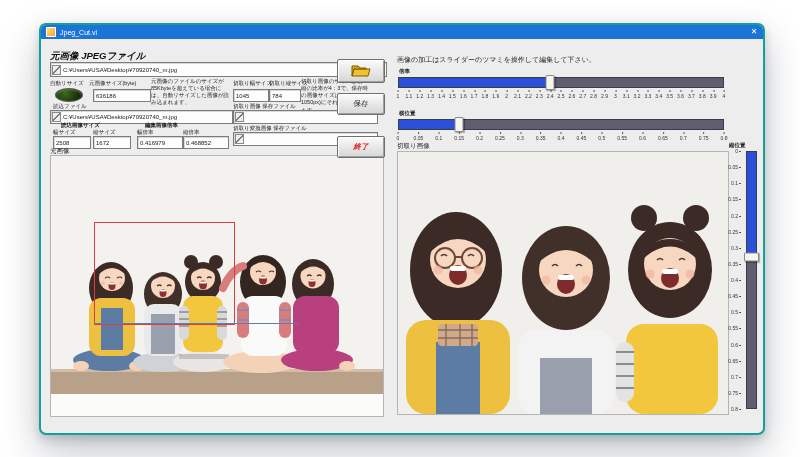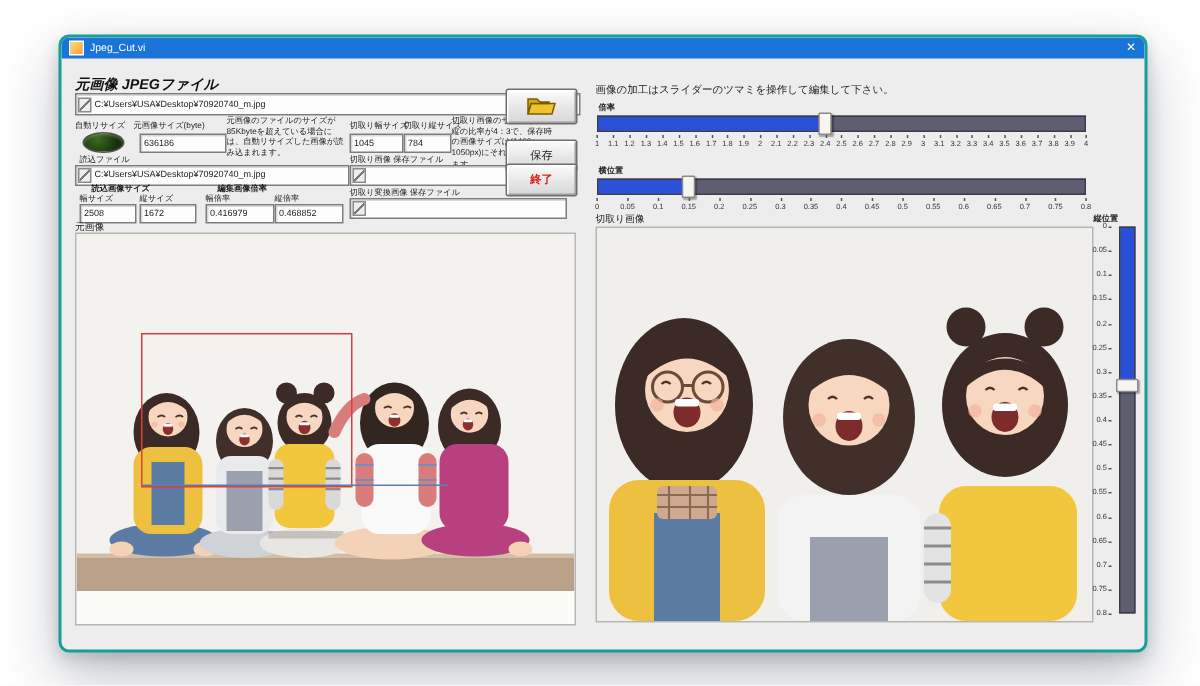--- a/index.html
+++ b/index.html
@@ -197,21 +197,21 @@
       <div class="crop-line" style="left:43px;top:167px;width:205px;"></div>
     </div>
 
     <div class="btn" style="left:296px;top:34px;width:46px;height:22px;">
       <svg width="22" height="14" viewBox="0 0 22 14">
         <path d="M2 12 L4 5 L20 5 L18 12 Z" fill="#f2c12e" stroke="#7a5c00" stroke-width="1"></path>
         <path d="M2 12 L2 2 L8 2 L10 4 L16 4 L16 5 L4 5 Z" fill="#d8a711" stroke="#7a5c00" stroke-width="1"></path>
       </svg>
     </div>
     <div class="btn" style="left:296px;top:68px;width:46px;height:20px;">保存</div>
-    <div class="btn exit" style="left:296px;top:84px;width:46px;height:20px;">終了</div>
+    <div class="btn exit" style="left:296px;top:111px;width:46px;height:20px;font-style:italic;">終了</div>
 
     <div class="lbl" style="left:356px;top:30px;font-size:7px;">画像の加工はスライダーのツマミを操作して編集して下さい。</div>
 
     <div class="lbl" style="left:358px;top:43px;font-weight:bold;">倍率</div>
     <div class="hslider" style="left:357px;top:51px;width:326px;">
       <div class="groove">
           <div class="fill" style="width: 46.6667%;"></div>
         </div>
       <div class="thumb" style="left: 46.6667%;"></div>
     </div>

